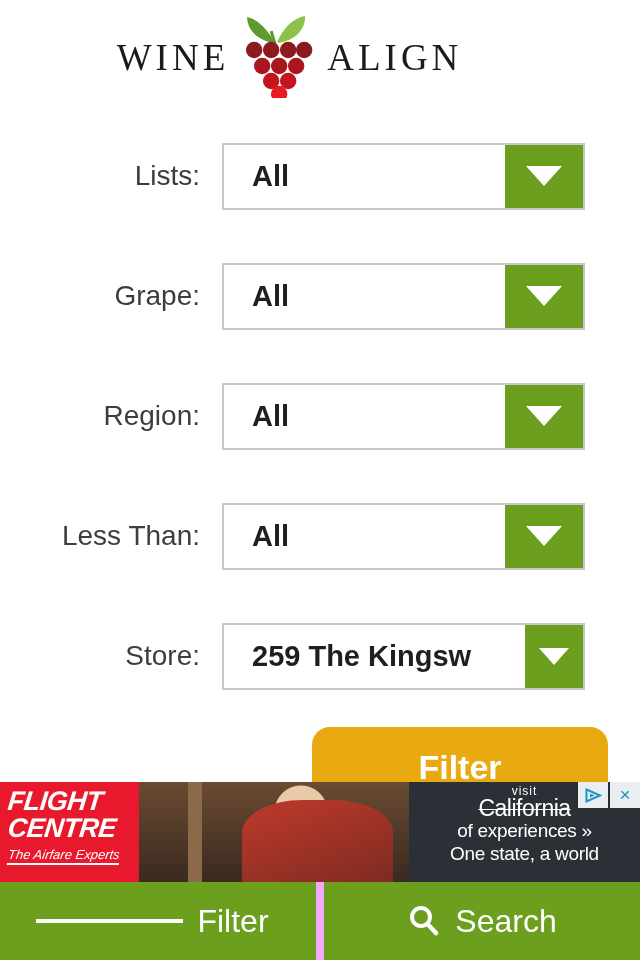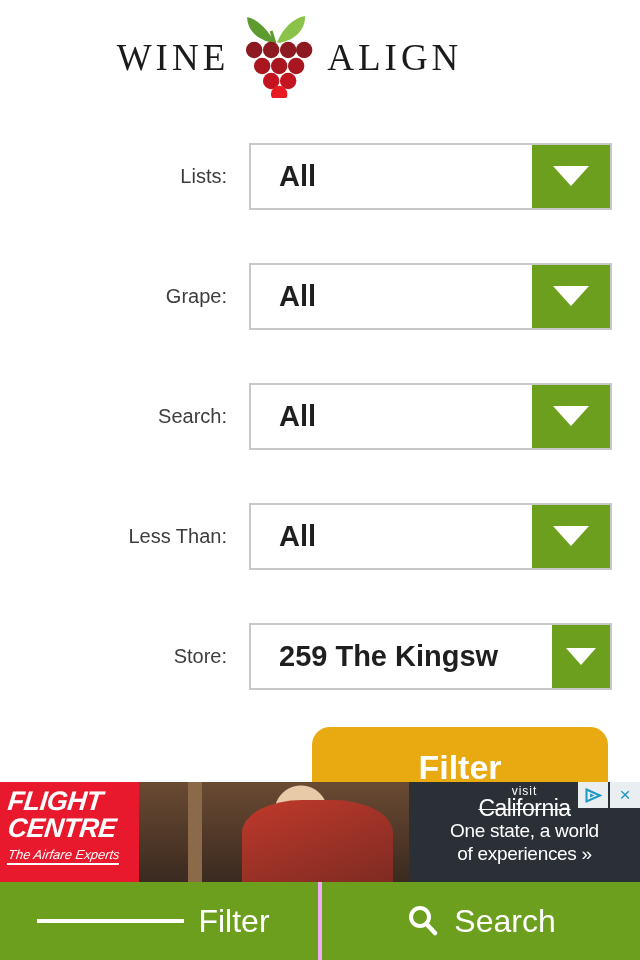--- a/index.html
+++ b/index.html
@@ -51,24 +51,24 @@
   
   .filters {
     padding-top: 6px;
   }
   .filter-row {
     display: flex;
     align-items: center;
     height: 120px;
   }
   .filter-label {
-    width: 249px;
+    width: 222px;
     text-align: right;
     padding-right: 22px;
-    font-size: 20px;
+    font-size: 28px;
     color: #3d3d3d;
     font-weight: 400;
     white-space: nowrap;
   }
   .select-box {
     width: 363px;
     height: 67px;
     border: 2px solid #c8c8c8;
     background: #ffffff;
     display: flex;
@@ -242,21 +242,21 @@
   }
   .nav-btn {
     flex: 1;
     display: flex;
     align-items: center;
     justify-content: center;
     color: #ffffff;
     font-size: 32px;
     gap: 14px;
   }
-  .nav-btn + .nav-btn { border-left: 4px solid #f0abfc; }
+  .nav-btn + .nav-btn { border-left: 8px solid #f0abfc; }
   .nav-icon { display: flex; align-items: center; }
   .list-icon span {
     display: block;
     width: 34px; height: 4px;
     background: #ffffff;
     margin: 4px 0;
     box-shadow: -11px 0 0 0 #ffffff;
   }
 </style>
 </head>
@@ -304,21 +304,21 @@
     <div class="filter-label">Grape:</div>
     <div class="select-box">
       <div class="select-value">All</div>
       <div class="select-arrow">
           <i class="caret"></i>
         </div>
     </div>
   </div>
 
   <div class="filter-row">
-    <div class="filter-label">Search:</div>
+    <div class="filter-label">Region:</div>
     <div class="select-box">
       <div class="select-value">All</div>
       <div class="select-arrow">
           <i class="caret"></i>
         </div>
     </div>
   </div>
 
   <div class="filter-row">
     <div class="filter-label">Less Than:</div>
@@ -352,22 +352,22 @@
     <div class="ad-brand1">FLIGHT</div>
     <div class="ad-brand2">CENTRE</div>
     <div class="ad-tag">The Airfare Experts</div>
   </div>
 
   <div class="ad-photo"></div>
 
   <div class="ad-right">
     <div class="ad-visit">visit</div>
     <div class="ad-cal">California</div>
+    <div class="ad-line">of experiences »</div>
     <div class="ad-line">One state, a world</div>
-    <div class="ad-line">of experiences »</div>
   </div>
 
   <div class="ad-ctrls">
     <div class="ad-ctrl">
       <svg width="17" height="15" viewBox="0 0 17 15" aria-hidden="true">
         <path d="M1.5 1.5 L15 7.5 L1.5 13.5 Z" fill="none" stroke="#2196c4" stroke-width="2"></path>
         <path d="M5 5.5 L9.5 7.5 L5 9.5 Z" fill="#2196c4"></path>
       </svg>
     </div>
     <div class="ad-ctrl">×</div>

